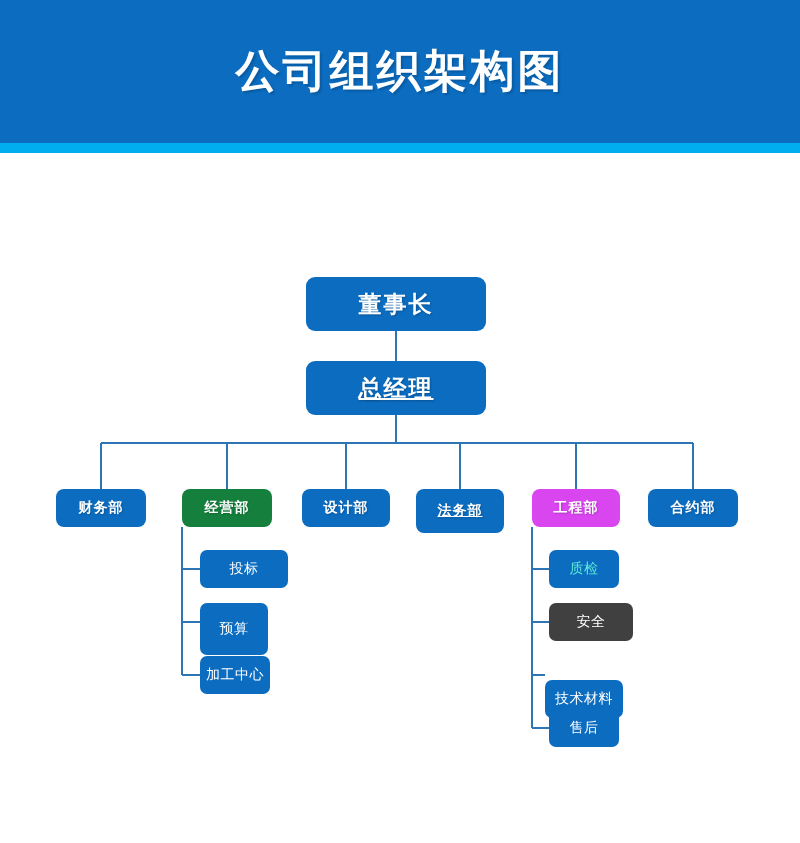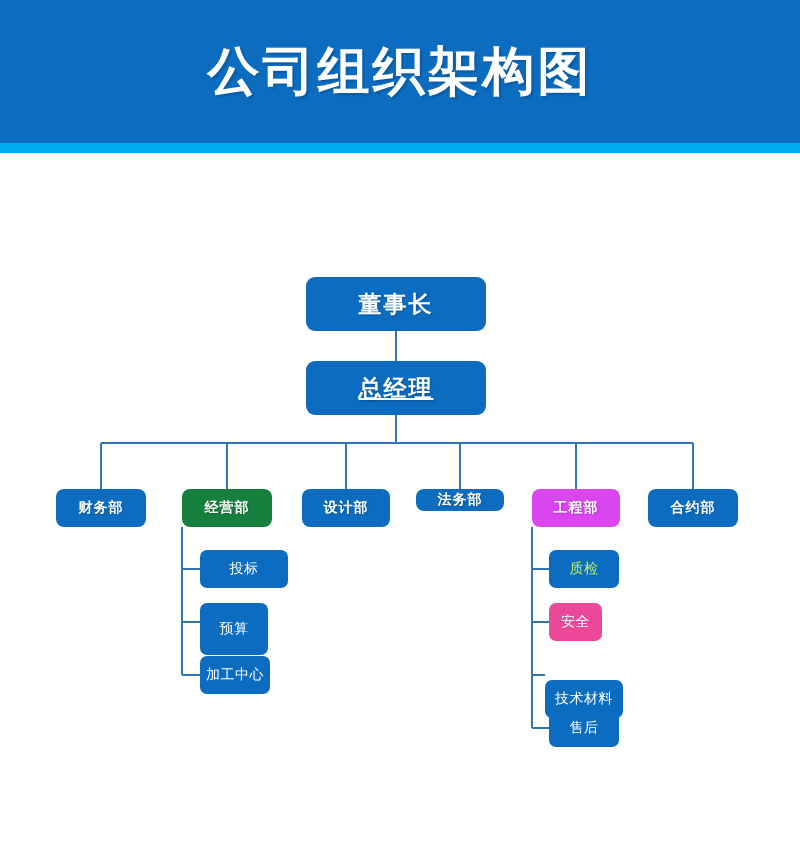--- a/index.html
+++ b/index.html
@@ -34,21 +34,21 @@
   .header-title {
     position: absolute;
     left: 0;
     top: 0;
     width: 800px;
     height: 143px;
     display: flex;
     align-items: center;
     justify-content: center;
     color: #ffffff;
-    font-size: 52px;
+    font-size: 44px;
     font-weight: bold;
     letter-spacing: 3px;
     text-shadow: 2px 2px 2px rgba(0,0,0,0.16);
     white-space: nowrap;
   }
   .header-accent {
     position: absolute;
     left: 0;
     top: 143px;
     width: 800px;
@@ -146,42 +146,42 @@
         </div>
         <div class="node level-dept" style="left: 56px; top: 336px; width: 90px; height: 38px; background: rgb(11, 108, 192); color: rgb(255, 255, 255);">
           <span>财务部</span>
         </div>
         <div class="node level-dept" style="left: 182px; top: 336px; width: 90px; height: 38px; background: #15803d; color: rgb(255, 255, 255);">
           <span>经营部</span>
         </div>
         <div class="node level-dept" style="left: 302px; top: 336px; width: 88px; height: 38px; background: rgb(11, 108, 192); color: rgb(255, 255, 255);">
           <span>设计部</span>
         </div>
-        <div class="node level-dept" style="left: 416px; top: 336px; width: 88px; height: 22px; background: rgb(11, 108, 192); color: rgb(255, 255, 255);">
+        <div class="node level-dept" style="left: 416px; top: 336px; width: 88px; height: 44px; background: rgb(11, 108, 192); color: rgb(255, 255, 255); text-decoration: underline;">
           <span>法务部</span>
         </div>
         <div class="node level-dept" style="left: 532px; top: 336px; width: 88px; height: 38px; background: #d946ef; color: rgb(255, 255, 255);">
           <span>工程部</span>
         </div>
         <div class="node level-dept" style="left: 648px; top: 336px; width: 90px; height: 38px; background: rgb(11, 108, 192); color: rgb(255, 255, 255);">
           <span>合约部</span>
         </div>
         <div class="node level-sub" style="left: 200px; top: 397px; width: 88px; height: 38px; background: rgb(11, 108, 192); color: rgb(255, 255, 255);">
           <span>投标</span>
         </div>
         <div class="node level-sub" style="left: 200px; top: 450px; width: 68px; height: 52px; background: rgb(11, 108, 192); color: rgb(255, 255, 255);">
           <span>预算</span>
         </div>
         <div class="node level-sub" style="left: 200px; top: 503px; width: 70px; height: 38px; background: rgb(11, 108, 192); color: rgb(255, 255, 255);">
           <span>加工中心</span>
         </div>
-        <div class="node level-sub" style="left: 549px; top: 397px; width: 70px; height: 38px; background: rgb(11, 108, 192); color: #bef264;">
+        <div class="node level-sub" style="left: 549px; top: 397px; width: 70px; height: 38px; background: rgb(11, 108, 192); color: #5eead4;">
           <span>质检</span>
         </div>
-        <div class="node level-sub" style="left: 549px; top: 450px; width: 53px; height: 38px; background: #ec4899; color: rgb(255, 255, 255); text-align: right;">
+        <div class="node level-sub" style="left: 549px; top: 450px; width: 84px; height: 38px; background: #404040; color: rgb(255, 255, 255); text-align: right;">
           <span>安全</span>
         </div>
         <div class="node level-sub" style="left: 545px; top: 503px; width: 78px; height: 38px; background: rgb(11, 108, 192); color: rgb(255, 255, 255); margin-top: 24px;">
           <span>技术材料</span>
         </div>
         <div class="node level-sub" style="left: 549px; top: 556px; width: 70px; height: 38px; background: rgb(11, 108, 192); color: rgb(255, 255, 255);">
           <span>售后</span>
         </div>
       </div>
   </div>

